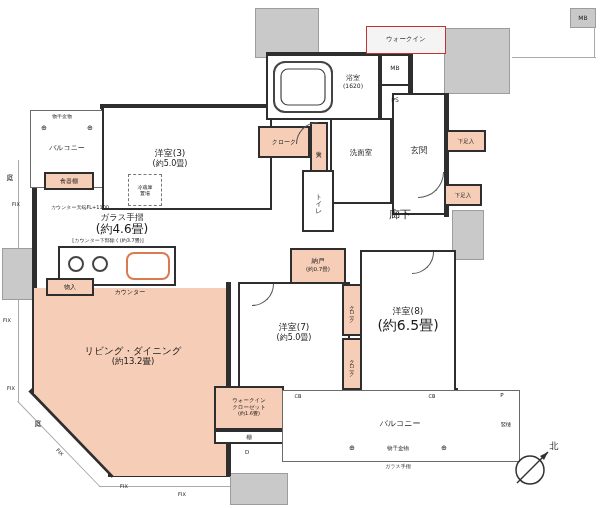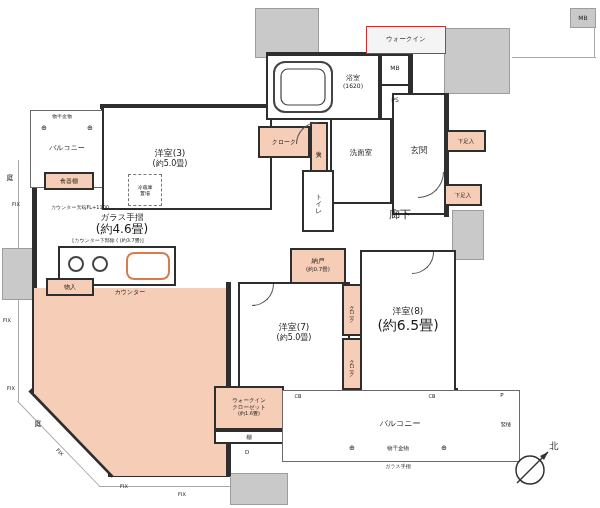--- a/index.html
+++ b/index.html
@@ -135,20 +135,24 @@
   </div>
   <div class="lbl" style="left:122px;top:224px;font-size:8.5px">
     <div>ガラス手摺</div>
     <div style="font-size:12px">(約4.6畳)</div>
   </div>
   <div class="lbl" style="left:80px;top:207px;font-size:5px">カウンター天端FL+1100</div>
   <div class="lbl" style="left:108px;top:240px;font-size:5px">[カウンター下部除く(約3.7畳)]</div>
   <div class="lbl" style="left:130px;top:292px;font-size:6px">カウンター</div>
   <div class="lbl" style="left:70px;top:287px;font-size:6px">物入</div>
 
+  <div class="lbl" style="left:133px;top:356px;font-size:9.5px">
+    <div>リビング・ダイニング</div>
+    <div style="font-size:8.5px">(約13.2畳)</div>
+  </div>
 
   <div class="lbl" style="left:318px;top:265px;font-size:6.5px">
     <div>納戸</div>
     <div style="font-size:5.5px">(約0.7畳)</div>
   </div>
 
   <div class="lbl" style="left:294px;top:332px;font-size:9px">
     <div>洋室(7)</div>
     <div style="font-size:8px">(約5.0畳)</div>
   </div>

